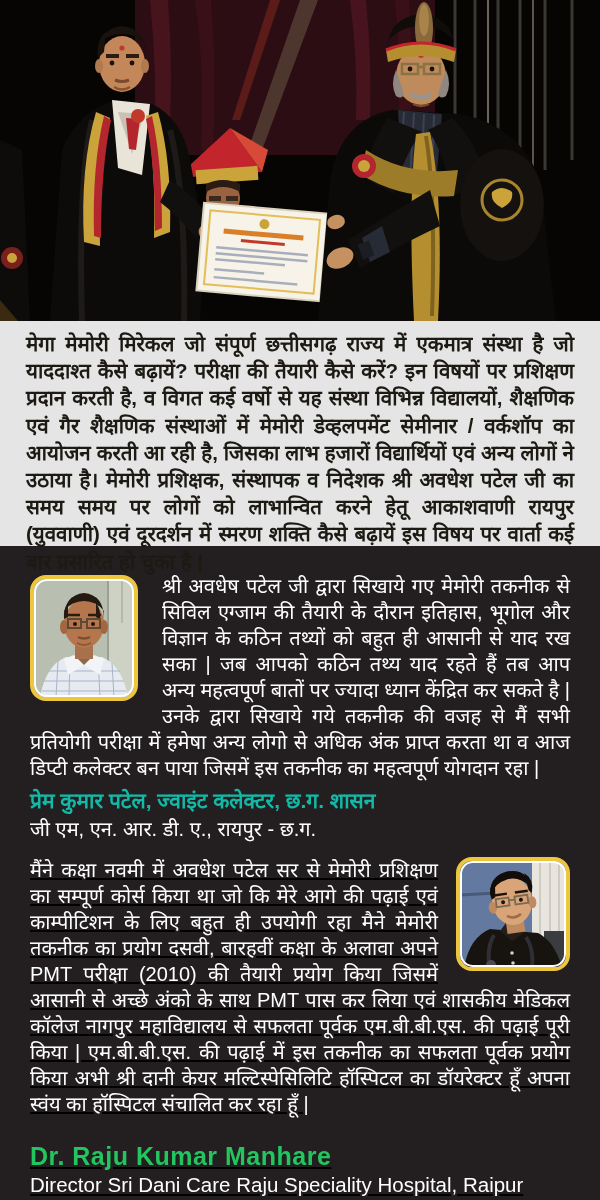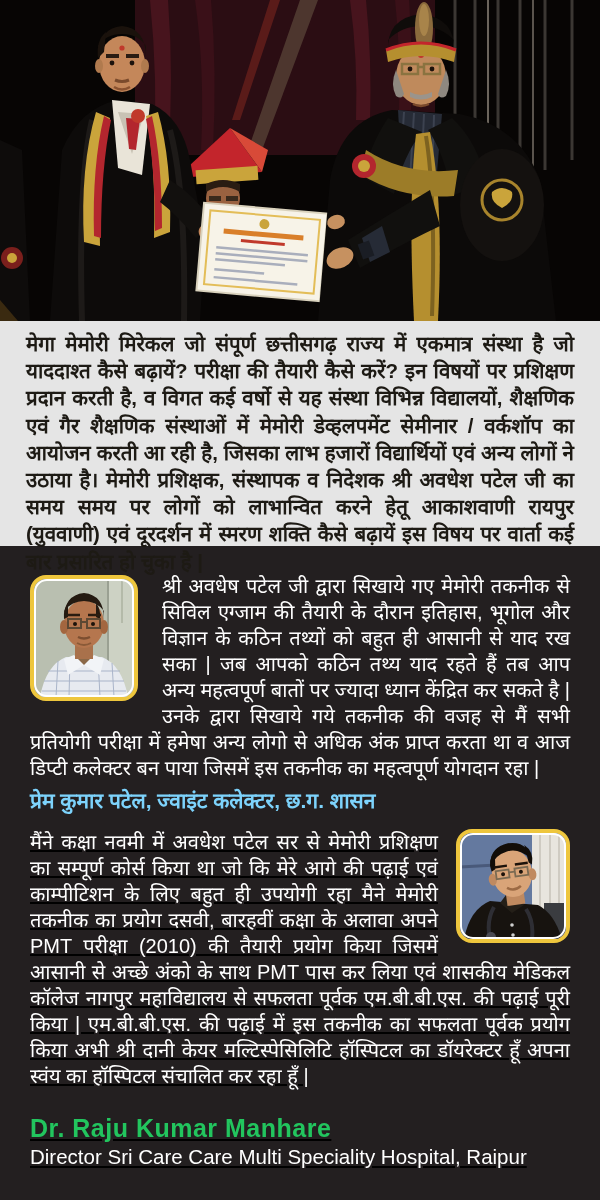--- a/index.html
+++ b/index.html
@@ -33,21 +33,21 @@
     margin:0;color:#ffffff;font-size:20px;line-height:26px;text-align:justify;
   }
   .portrait{
     border:4px solid #eec63d;border-radius:16px;overflow:hidden;
     background:#8f958c;box-sizing:content-box;
   }
   .portrait svg{display:block;}
   .p1{float:left;width:100px;height:118px;margin:2px 24px 22px 0;}
   .p2{float:right;width:106px;height:106px;margin:0 0 4px 18px;}
   .t1-name{
-    margin:5px 0 0 0;color:#7dd3fc;font-weight:bold;
+    margin:5px 0 0 0;color:#14b8a6;font-weight:bold;
     font-size:21px;line-height:29px;
   }
   .t1-desig{margin:0;color:#ffffff;font-size:20px;line-height:28px;}
   .t2{clear:both;margin-top:14px;text-decoration:underline;}
   .t2-name{
     margin:24px 0 0 0;color:#22c55e;font-weight:bold;
     font-size:25px;line-height:30px;letter-spacing:0.5px;
   }
   .t2-desig{margin:0;color:#ffffff;font-size:20.5px;line-height:27px;}
 </style>
@@ -234,20 +234,21 @@
           <line x1="54" y1="36" x2="67" y2="36" stroke="#2a1c10" stroke-width="2.5"></line>
           <circle cx="41" cy="45" r="2" fill="#1c120a"></circle>
           <circle cx="59" cy="45" r="2" fill="#1c120a"></circle>
           <path d="M44,58 q6,3 12,0" stroke="#7c4e30" stroke-width="2.5" fill="none"></path>
           <path d="M43,64 q7,4 14,0" stroke="#8a5a38" stroke-width="2" fill="none"></path>
           <rect x="1" y="1" width="98" height="116" rx="12" fill="none" stroke="#ffffff" stroke-width="2"></rect>
         </svg>
       </div>
       <p class="quote">श्री अवधेष पटेल जी द्वारा सिखाये गए मेमोरी तकनीक से सिविल एग्जाम की तैयारी के दौरान इतिहास, भूगोल और विज्ञान के कठिन तथ्यों को बहुत ही आसानी से याद रख सका | जब आपको कठिन तथ्य याद रहते हैं तब आप अन्य महत्वपूर्ण बातों पर ज्यादा ध्यान केंद्रित कर सकते है | उनके द्वारा सिखाये गये तकनीक की वजह से मैं सभी प्रतियोगी परीक्षा में हमेषा अन्य लोगो से अधिक अंक प्राप्त करता था व आज डिप्टी कलेक्टर बन पाया जिसमें इस तकनीक का महत्वपूर्ण योगदान रहा |</p>
       <p class="t1-name">प्रेम कुमार पटेल, ज्वाइंट कलेक्टर, छ.ग. शासन</p>
+      <p class="t1-desig">जी एम, एन. आर. डी. ए., रायपुर - छ.ग.</p>
     </div>
 
     <div class="t2">
       <div class="portrait p2">
         <svg viewBox="0 0 106 106" width="106" height="106">
           <rect width="106" height="106" fill="#64799f"></rect>
           <rect x="72" y="0" width="34" height="106" fill="#e8e5de"></rect>
           <g stroke="#cfcbc2" stroke-width="2">
             <line x1="80" y1="0" x2="80" y2="106"></line>
               <line x1="90" y1="0" x2="90" y2="106"></line>
@@ -280,17 +281,17 @@
             <line x1="56" y1="32" x2="69" y2="32" stroke="#1c120a" stroke-width="2.5"></line>
             <circle cx="43" cy="40" r="2" fill="#1c120a"></circle>
             <circle cx="61" cy="40" r="2" fill="#1c120a"></circle>
             <path d="M45,54 q7,5 14,0" stroke="#9c6a44" stroke-width="2.5" fill="none"></path>
           </g>
           <rect x="1" y="1" width="104" height="104" rx="12" fill="none" stroke="#ffffff" stroke-width="2"></rect>
         </svg>
       </div>
       <p class="quote">मैंने कक्षा नवमी में अवधेश पटेल सर से मेमोरी प्रशिक्षण का सम्पूर्ण कोर्स किया था जो कि मेरे आगे की पढ़ाई एवं काम्पीटिशन के लिए बहुत ही उपयोगी रहा मैने मेमोरी तकनीक का प्रयोग दसवी, बारहवीं कक्षा के अलावा अपने PMT परीक्षा (2010) की तैयारी प्रयोग किया जिसमें आसानी से अच्छे अंको के साथ PMT पास कर लिया एवं शासकीय मेडिकल कॉलेज नागपुर महाविद्यालय से सफलता पूर्वक एम.बी.बी.एस. की पढ़ाई पूरी किया | एम.बी.बी.एस. की पढ़ाई में इस तकनीक का सफलता पूर्वक प्रयोग किया अभी श्री दानी केयर मल्टिस्पेसिलिटि हॉस्पिटल का डॉयरेक्टर हूँ अपना स्वंय का हॉस्पिटल संचालित कर रहा हूँ |</p>
       <p class="t2-name">Dr. Raju Kumar Manhare</p>
-      <p class="t2-desig">Director Sri Care Care Multi Speciality Hospital, Raipur</p>
+      <p class="t2-desig">Director Sri Dani Care Raju Speciality Hospital, Raipur</p>
     </div>
 
   </div>
 </div>
 
 </body></html>

